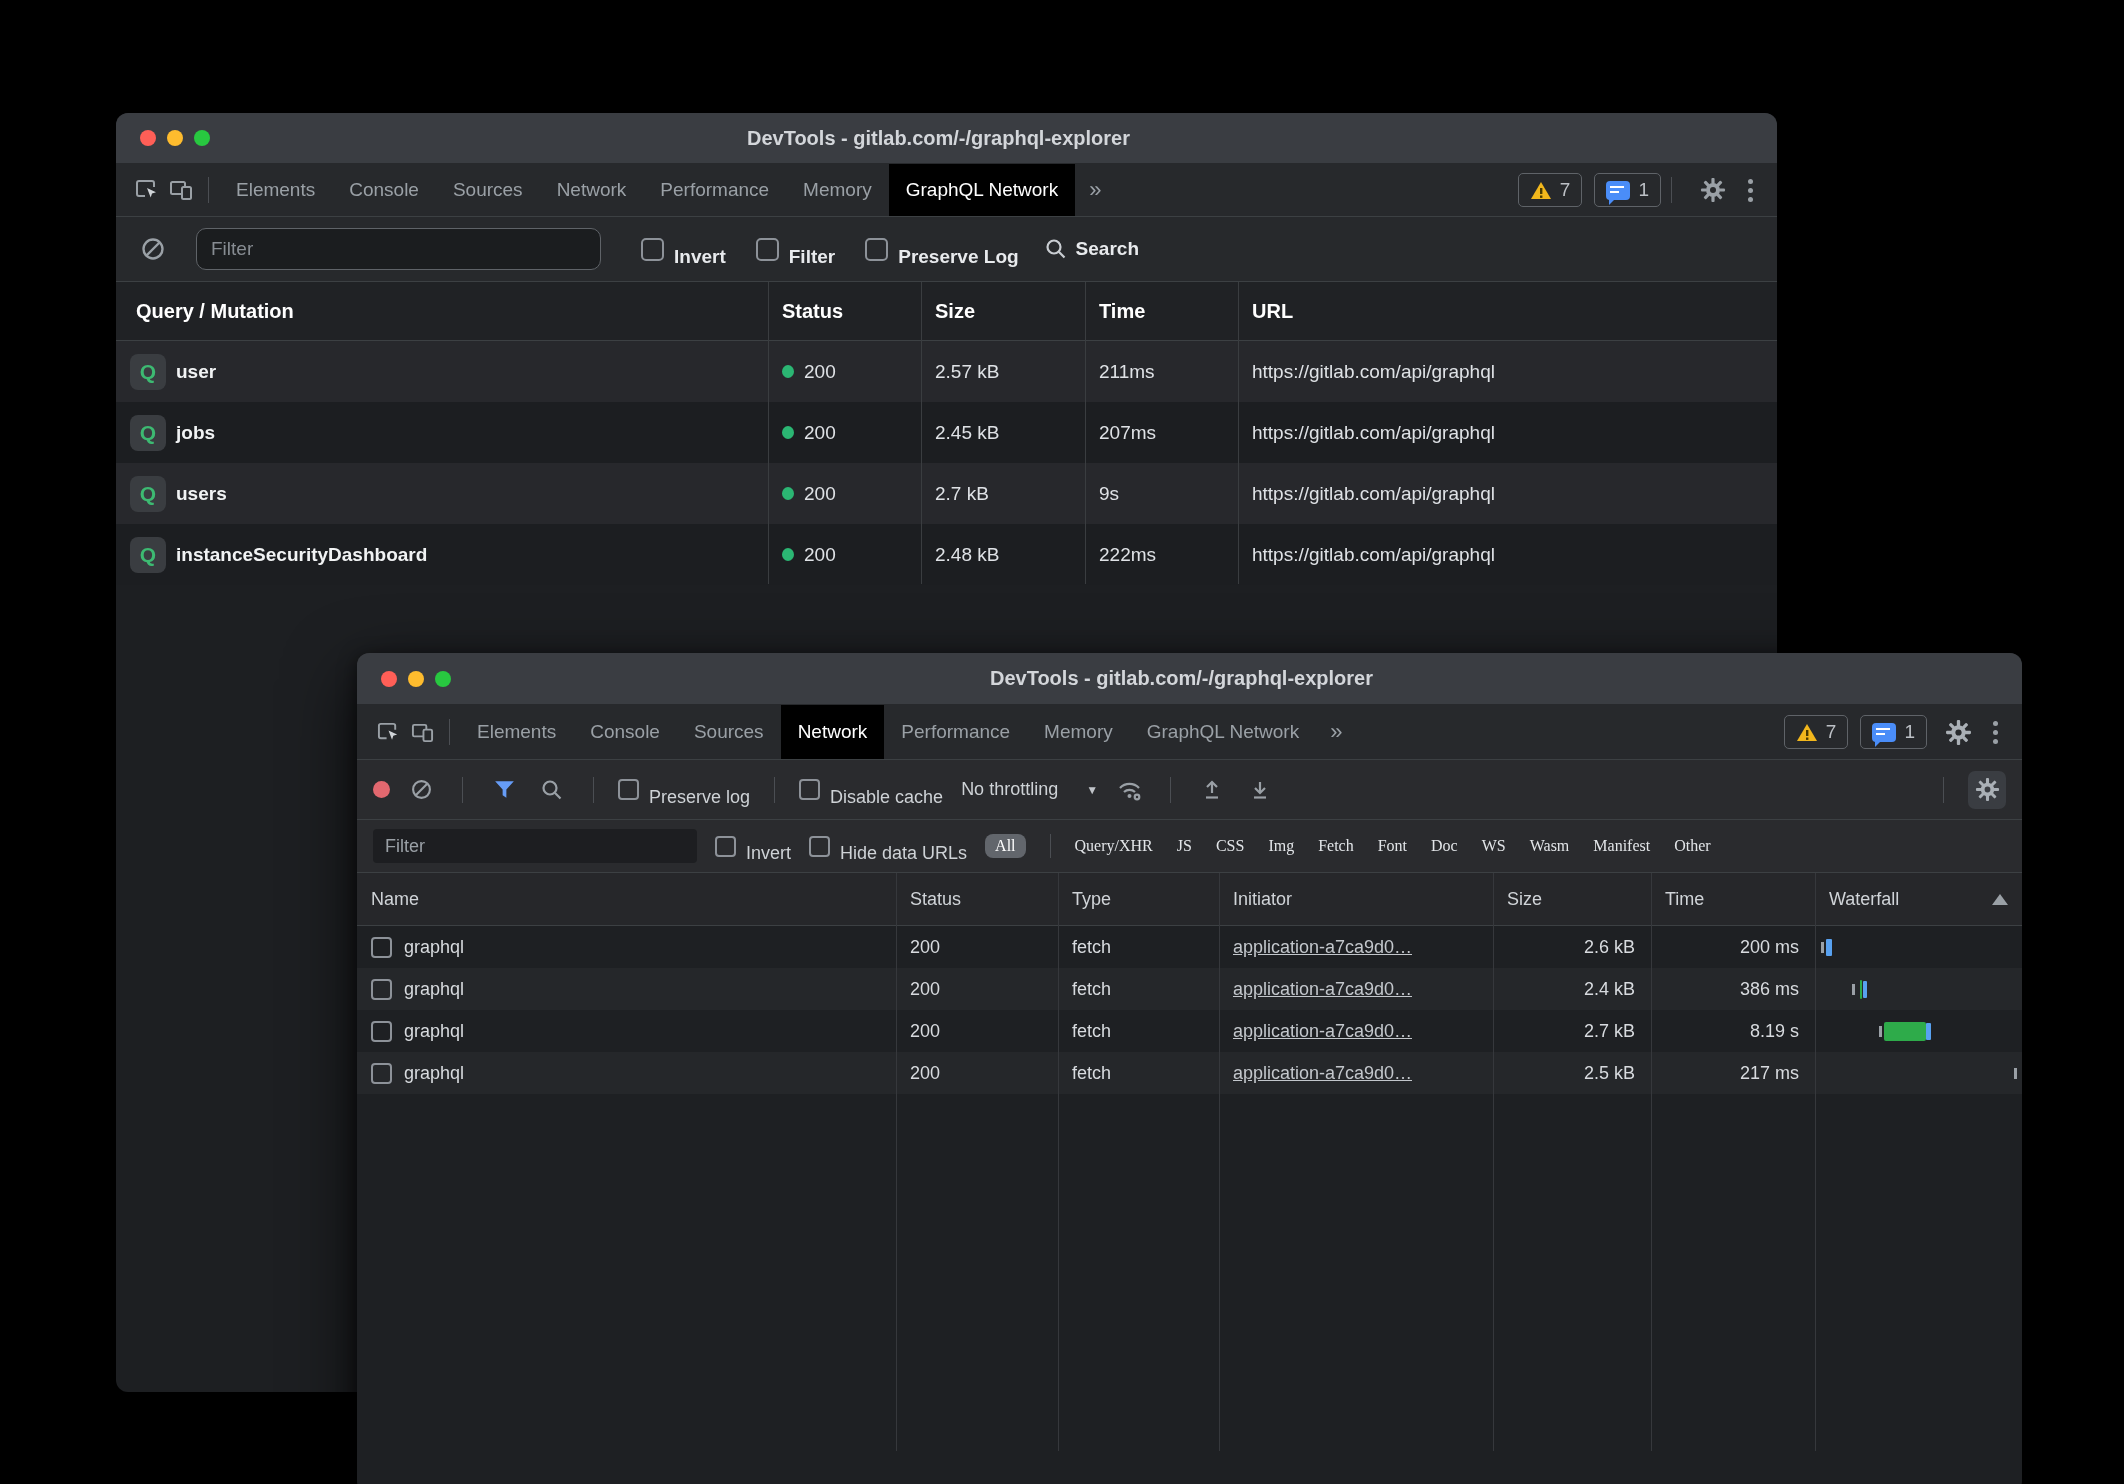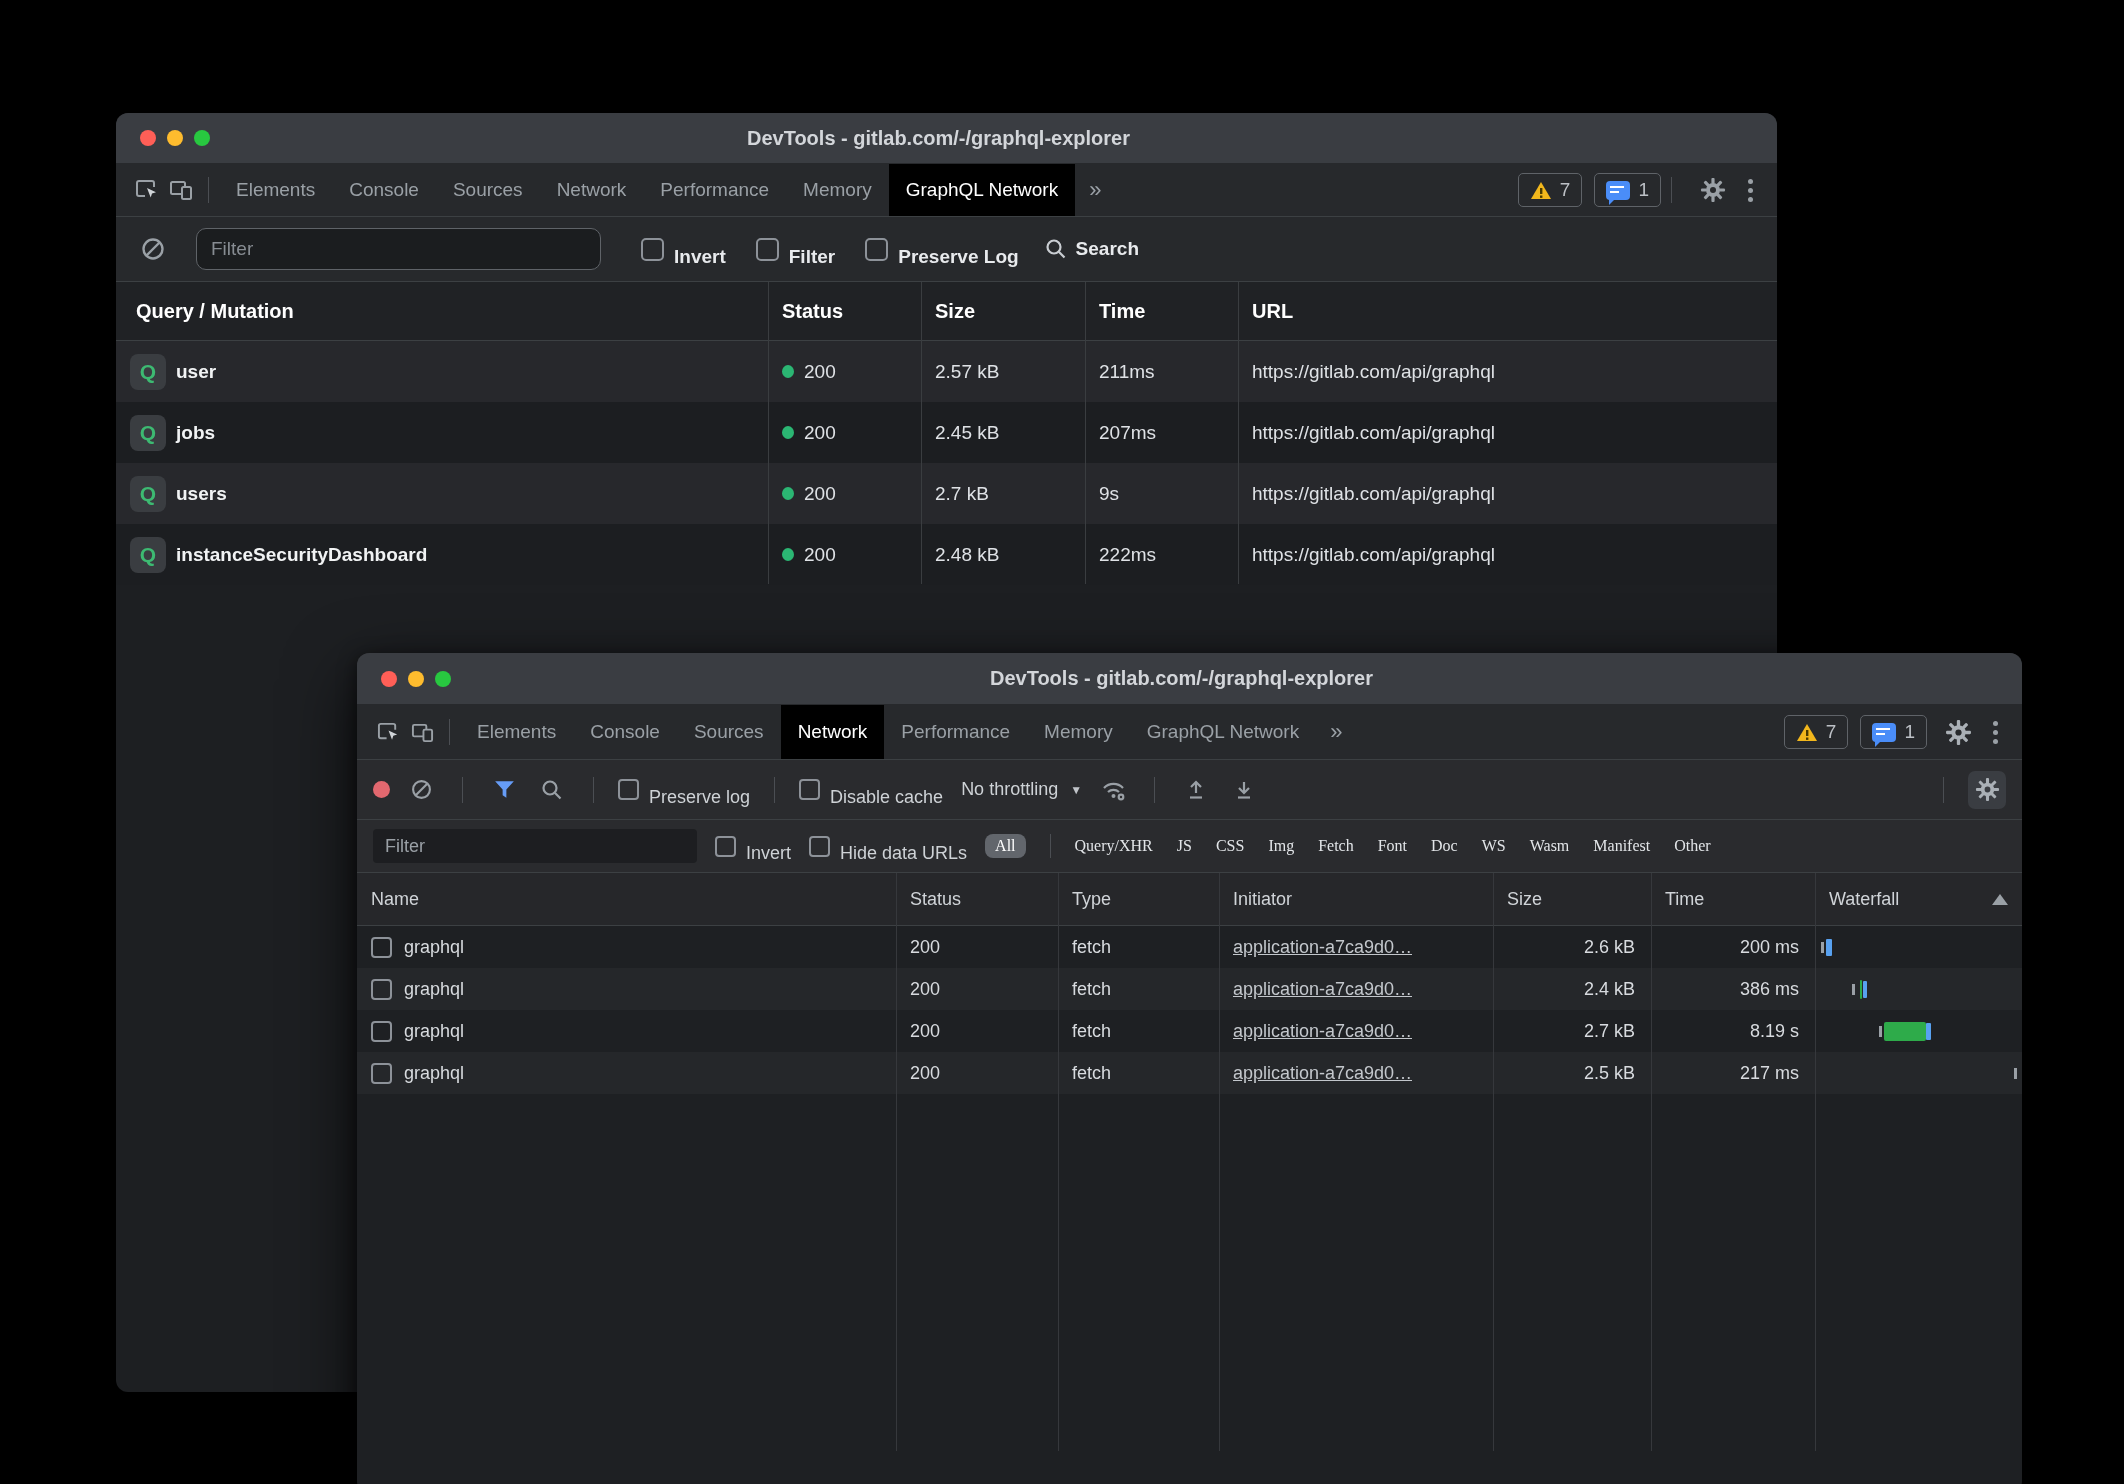--- a/index.html
+++ b/index.html
@@ -83,21 +83,21 @@
   #back-collines{height:302px;
     background-image:linear-gradient(#3a3d40,#3a3d40),linear-gradient(#3a3d40,#3a3d40),
       linear-gradient(#3a3d40,#3a3d40),linear-gradient(#3a3d40,#3a3d40);
     background-size:1px 100%,1px 100%,1px 100%,1px 100%;
     background-position:652px 0,805px 0,969px 0,1122px 0;}
 
   
   .nettoolbar{height:59px;background:#2a2b2e;border-bottom:1px solid #3c4043;
     display:flex;align-items:center;padding:0 16px;gap:14px;}
   .recdot{width:17px;height:17px;border-radius:50%;background:#e2686f;flex:0 0 auto;}
-  .throttle{display:flex;align-items:center;gap:12px;font-size:18px;color:#ced2d6;margin-left:4px;}
+  .throttle{display:flex;align-items:center;gap:28px;font-size:18px;color:#ced2d6;margin-left:4px;}
   .caret{font-size:12px;color:#c0c4c9;}
   .spacer{flex:1;}
   .gearbtn{width:38px;height:38px;background:#3a3d42;border-radius:7px;
     display:flex;align-items:center;justify-content:center;}
 
   
   .netfilter{height:52px;background:#2a2b2e;border-bottom:1px solid #3c4043;
     display:flex;align-items:center;padding:0 16px;gap:18px;}
   .netfilter input{width:300px;height:34px;background:#1d1e21;border:none;border-radius:4px;
     color:#e8eaed;font-size:18px;padding:0 12px;outline:none;font-family:"Liberation Sans",sans-serif;}

